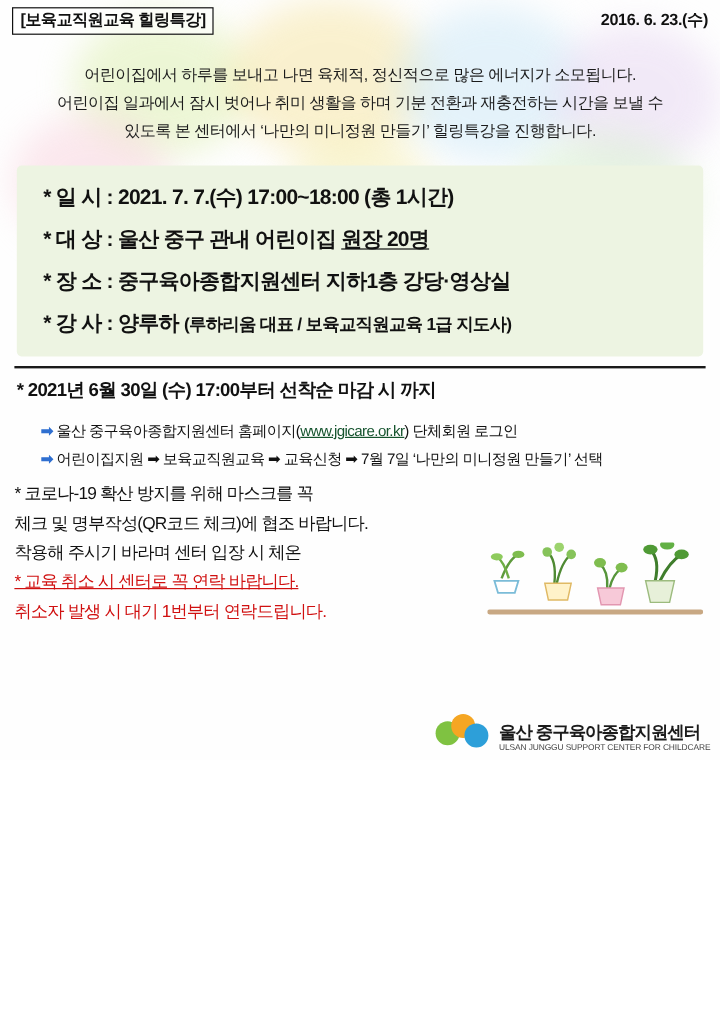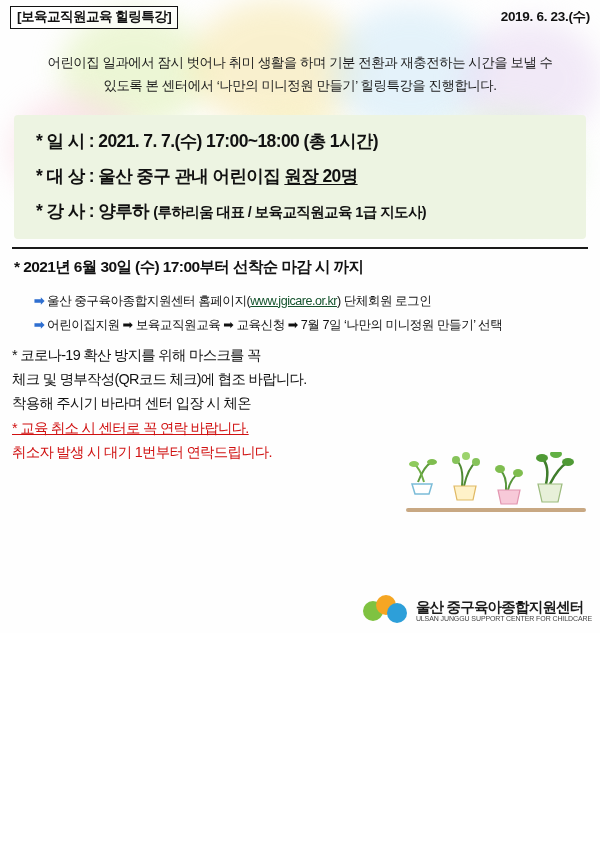--- a/index.html
+++ b/index.html
@@ -232,21 +232,21 @@
     width: 20px; height: 30px;
     background: #efe7d8;
     border-radius: 3px;
   }
 
   .footer-logo {
     position: absolute;
     right: 8px;
     bottom: 6px;
     display: flex;
-    align-items: center;
+    align-items: flex-end;
     gap: 7px;
     z-index: 6;
   }
   .logo-mark {
     width: 46px; height: 32px;
     position: relative;
   }
   .logo-mark .c1 { position:absolute; left:0; top:6px; width:20px; height:20px; border-radius:50%; background:#7fc241; }
   .logo-mark .c2 { position:absolute; left:13px; top:0px; width:20px; height:20px; border-radius:50%; background:#f5a623; }
   .logo-mark .c3 { position:absolute; left:24px; top:8px; width:20px; height:20px; border-radius:50%; background:#2d9fd9; }
@@ -271,35 +271,39 @@
   <div class="blob b1"></div>
   <div class="blob b2"></div>
   <div class="blob b3"></div>
   <div class="blob b4"></div>
   <div class="blob b5"></div>
   <div class="blob b6"></div>
   <div class="blob b7"></div>
 
   <div class="top-bar">
     <div class="top-left">[보육교직원교육  힐링특강]</div>
-    <div class="top-right">2019. 6. 23.(수)</div>
+    <div class="top-right">2016. 6. 23.(수)</div>
   </div>
 
 
   <div class="intro">
+    <div>어린이집에서 하루를 보내고 나면 육체적, 정신적으로 많은 에너지가 소모됩니다.</div>
     <div>어린이집 일과에서 잠시 벗어나 취미 생활을 하며 기분 전환과 재충전하는 시간을 보낼 수</div>
     <div>있도록 본 센터에서 ‘나만의 미니정원 만들기’ 힐링특강을 진행합니다.</div>
   </div>
 
   <div class="info-box">
     <div class="info-line">
       <span>* 일  시 : </span><span>2021. 7. 7.(수) 17:00~18:00 (총 1시간)</span>
     </div>
     <div class="info-line">
       <span>* 대  상 : </span><span>울산 중구 관내 어린이집 </span><span class="u">원장 20명</span>
+    </div>
+    <div class="info-line">
+      <span>* 장  소 : </span><span>중구육아종합지원센터 지하1층 강당·영상실</span>
     </div>
     <div class="info-line">
       <span>* 강  사 : </span><span>양루하 </span><span class="sub">(루하리움 대표 / 보육교직원교육 1급 지도사)</span>
     </div>
   </div>
 
 
   <div class="plants">
     <svg width="180" height="62" viewBox="0 0 180 62">
 

